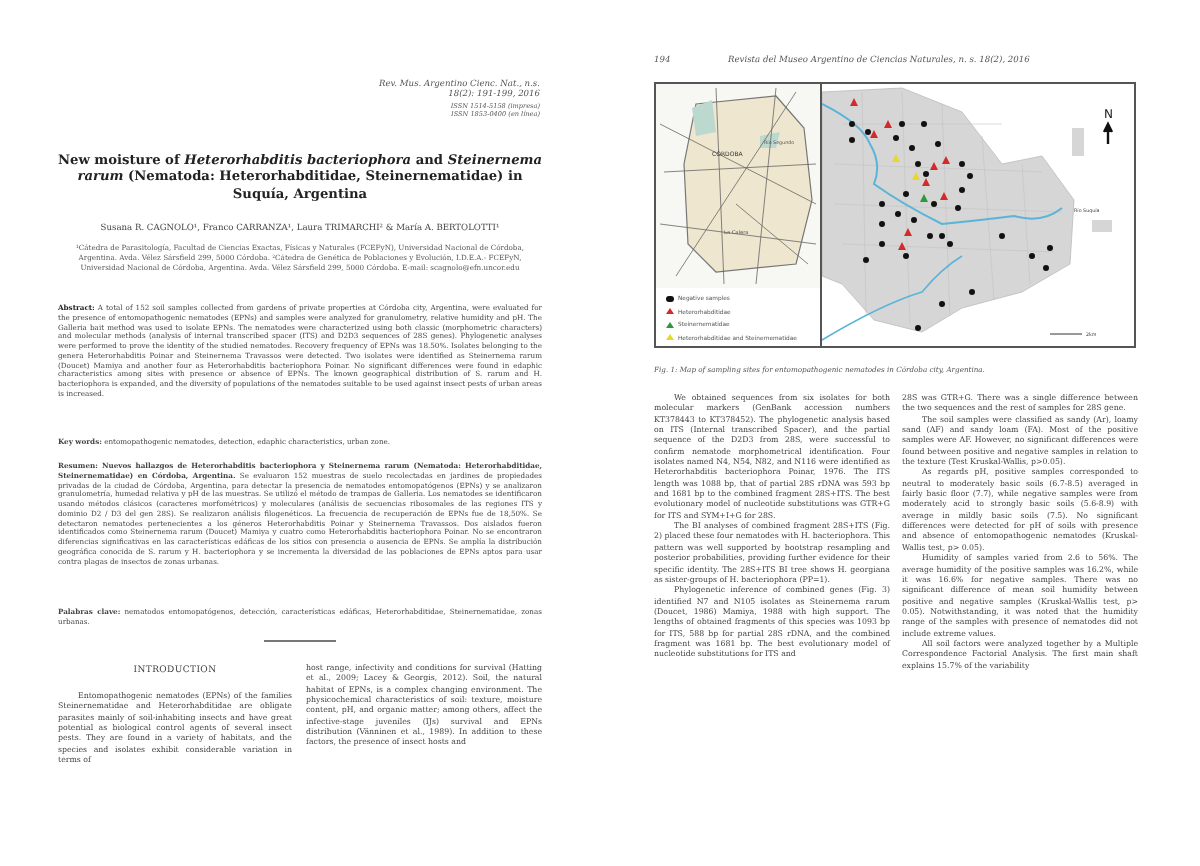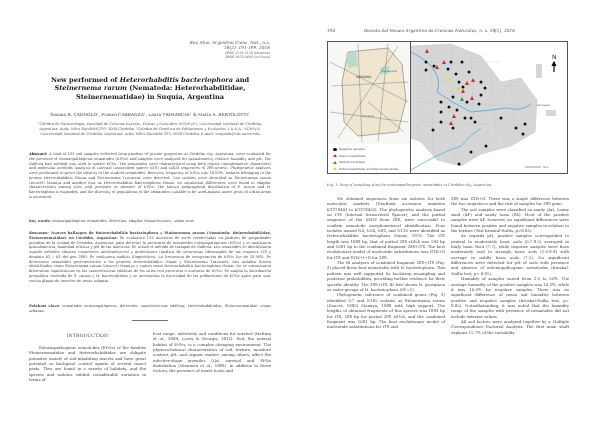--- a/index.html
+++ b/index.html
@@ -50,21 +50,21 @@
 
 <div class="page left">
   <div class="journal-ref">
     <div>Rev. Mus. Argentino Cienc. Nat., n.s.</div>
     <div>18(2): 191-199, 2016</div>
     <div class="small">ISSN 1514-5158 (impresa)</div>
     <div class="small">ISSN 1853-0400 (en línea)</div>
   </div>
 
   <div class="title">
-    <span>New performed of </span><i>Heterorhabditis bacteriophora</i><span> and </span><i>Steinernema rarum</i><span> (Nematoda: Heterorhabditidae, Steinernematidae) in Suquía, Argentina</span>
+    <span>New moisture of </span><i>Heterorhabditis bacteriophora</i><span> and </span><i>Steinernema rarum</i><span> (Nematoda: Heterorhabditidae, Steinernematidae) in Suquía, Argentina</span>
   </div>
 
   <div class="authors">Susana R. CAGNOLO¹, Franco CARRANZA¹, Laura TRIMARCHI² &amp; María A. BERTOLOTTI¹</div>
   <div class="affil">¹Cátedra de Parasitología, Facultad de Ciencias Exactas, Físicas y Naturales (FCEFyN), Universidad Nacional de Córdoba, Argentina. Avda. Vélez Sársfield 299, 5000 Córdoba. ²Cátedra de Genética de Poblaciones y Evolución, I.D.E.A.- FCEFyN, Universidad Nacional de Córdoba, Argentina. Avda. Vélez Sársfield 299, 5000 Córdoba. E-mail: scagnolo@efn.uncor.edu</div>
 
   <div class="abstract">
     <b>Abstract:</b>
     <span>A total of 152 soil samples collected from gardens of private properties at Córdoba city, Argentina, were evaluated for the presence of entomopathogenic nematodes (EPNs) and samples were analyzed for granulometry, relative humidity and pH. The Galleria bait method was used to isolate EPNs. The nematodes were characterized using both classic (morphometric characters) and molecular methods (analysis of internal transcribed spacer (ITS) and D2D3 sequences of 28S genes). Phylogenetic analyses were performed to prove the identity of the studied nematodes. Recovery frequency of EPNs was 18.50%. Isolates belonging to the genera Heterorhabditis Poinar and Steinernema Travassos were detected. Two isolates were identified as Steinernema rarum (Doucet) Mamiya and another four as Heterorhabditis bacteriophora Poinar. No significant differences were found in edaphic characteristics among sites with presence or absence of EPNs. The known geographical distribution of S. rarum and H. bacteriophora is expanded, and the diversity of populations of the nematodes suitable to be used against insect pests of urban areas is increased.</span>
   </div>
 

